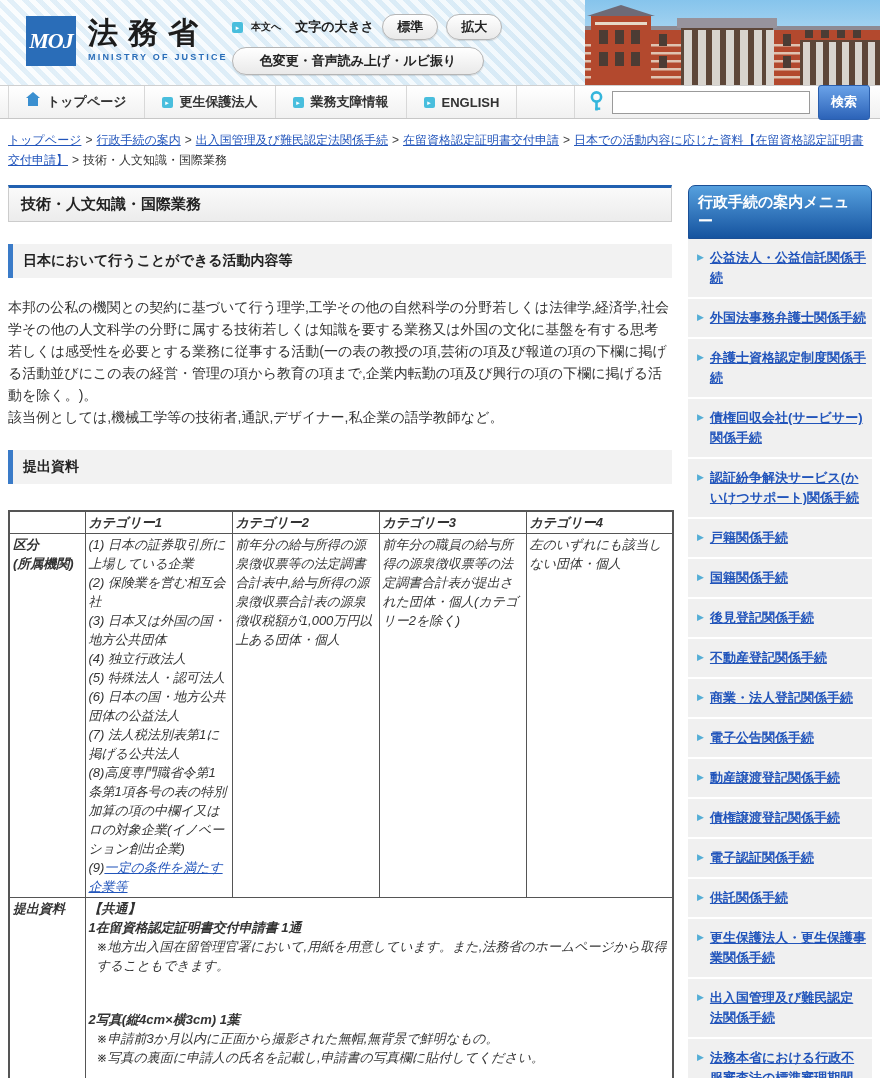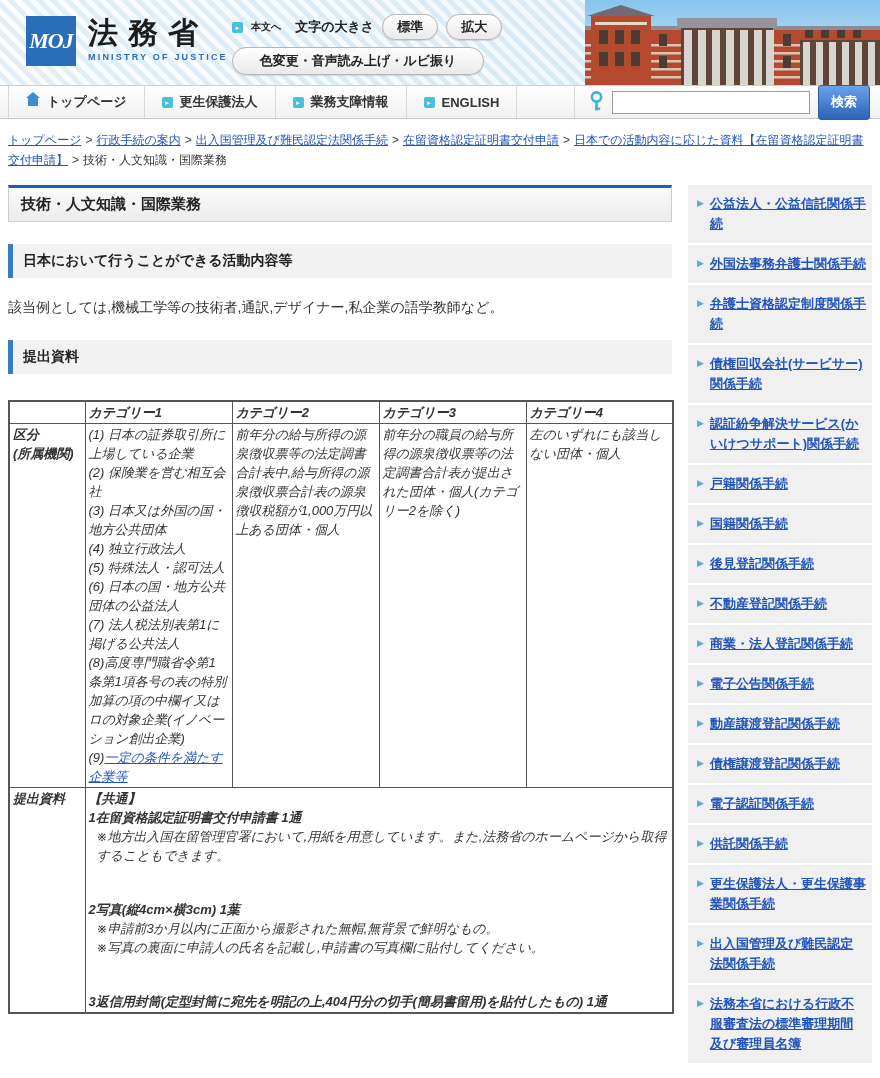--- a/index.html
+++ b/index.html
@@ -245,20 +245,21 @@
 </div>
 
 <div class="cols">
 
   <div class="main">
     <div class="page-title">技術・人文知識・国際業務</div>
 
     <div class="sec-bar">日本において行うことができる活動内容等</div>
 
     <div class="body-text">
+      <p>本邦の公私の機関との契約に基づいて行う理学,工学その他の自然科学の分野若しくは法律学,経済学,社会学その他の人文科学の分野に属する技術若しくは知識を要する業務又は外国の文化に基盤を有する思考若しくは感受性を必要とする業務に従事する活動(一の表の教授の項,芸術の項及び報道の項の下欄に掲げる活動並びにこの表の経営・管理の項から教育の項まで,企業内転勤の項及び興行の項の下欄に掲げる活動を除く。)。</p>
       <p>該当例としては,機械工学等の技術者,通訳,デザイナー,私企業の語学教師など。</p>
     </div>
 
     <div class="sec-bar">提出資料</div>
 
     <table class="doc">
       <colgroup>
         <col style="width:76px">
           <col style="width:147px">
           <col style="width:147px">
@@ -306,20 +307,21 @@
           <div class="kline ind1">※写真の裏面に申請人の氏名を記載し,申請書の写真欄に貼付してください。</div>
           <div class="kline sub-bold gap-top">3返信用封筒(定型封筒に宛先を明記の上,404円分の切手(簡易書留用)を貼付したもの) 1通</div>
 
         </td>
       </tr>
     </tbody>
       </table>
   </div>
 
   <div class="side">
+    <div class="menu-head">行政手続の案内メニュー</div>
     <ul class="menu1-list">
         <li class="menu1-item">
         <span class="tri">▶</span>
         <a class="mlink">公益法人・公益信託関係手続</a>
       </li>
         <li class="menu1-item">
         <span class="tri">▶</span>
         <a class="mlink">外国法事務弁護士関係手続</a>
       </li>
         <li class="menu1-item">

